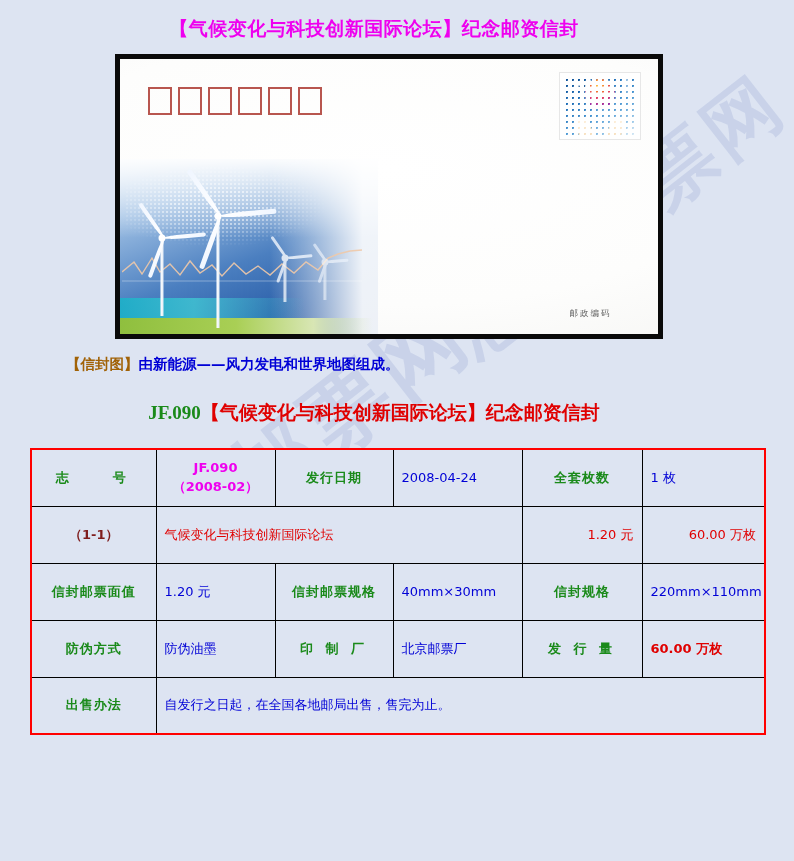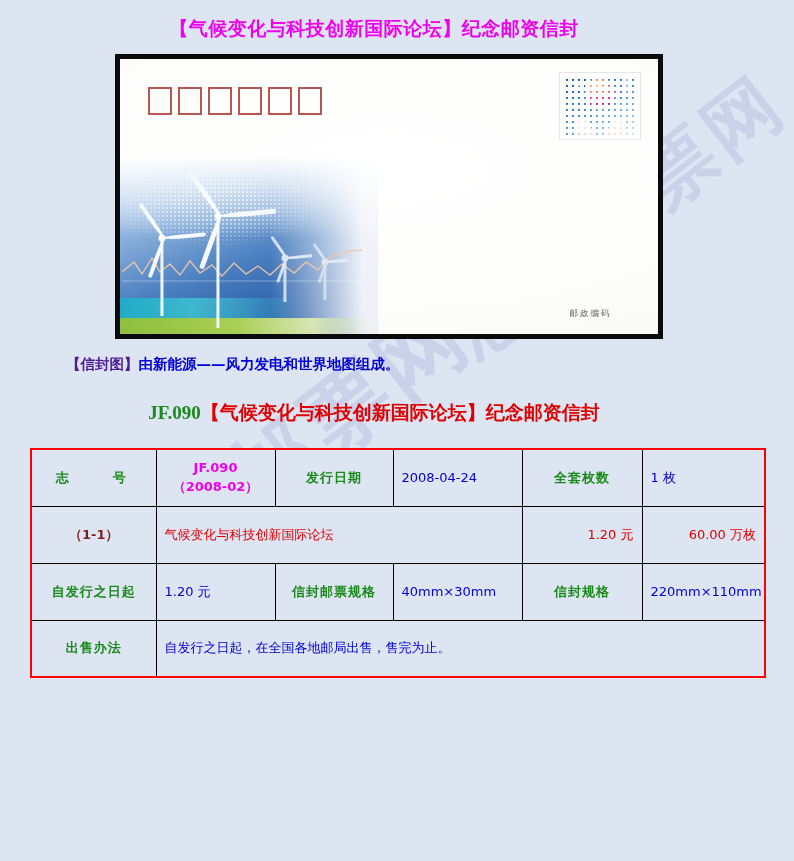--- a/index.html
+++ b/index.html
@@ -209,21 +209,21 @@
     font-family:"DejaVu Sans","Liberation Sans",sans-serif;
   }
 
   
   .caption {
     margin-top:16px; padding-left:66px;
     font-size:14.5px; font-weight:700;
     font-family:"DejaVu Sans","Liberation Sans",sans-serif;
     color:#0000d6;
   }
-  .caption .bracket { color:#4c1d95; }
+  .caption .bracket { color:#a16207; }
 
   
   .sub-title {
     text-align:center; margin-top:26px;
     font-size:19px; font-weight:700;
     font-family:"DejaVu Sans","Liberation Sans",sans-serif;
     color:#e00000;
   }
   .sub-title .code { color:#1a8a1a; font-family:"Liberation Serif","DejaVu Serif",serif; }
 
@@ -378,29 +378,37 @@
         </tr>
 
         <tr>
           <td class="redc">（1-1）</td>
           <td class="red" colspan="3">气候变化与科技创新国际论坛</td>
           <td class="red-r">1.20 元</td>
           <td class="red-r">60.00 万枚</td>
         </tr>
 
         <tr>
-          <td class="lbl">自发行之日起</td>
+          <td class="lbl">信封邮票面值</td>
           <td class="val">1.20 元</td>
           <td class="lbl">信封邮票规格</td>
           <td class="val">40mm×30mm</td>
           <td class="lbl">信封规格</td>
           <td class="val">220mm×110mm</td>
         </tr>
 
 
+        <tr>
+          <td class="lbl">防伪方式</td>
+          <td class="val">防伪油墨</td>
+          <td class="lbl wide2">印 制 厂</td>
+          <td class="val">北京邮票厂</td>
+          <td class="lbl wide2">发 行 量</td>
+          <td class="red-b">60.00 万枚</td>
+        </tr>
 
         <tr>
           <td class="lbl">出售办法</td>
           <td class="val" colspan="5">自发行之日起，在全国各地邮局出售，售完为止。</td>
         </tr>
       </tbody>
     </table>
   </div>
 
 </div>

